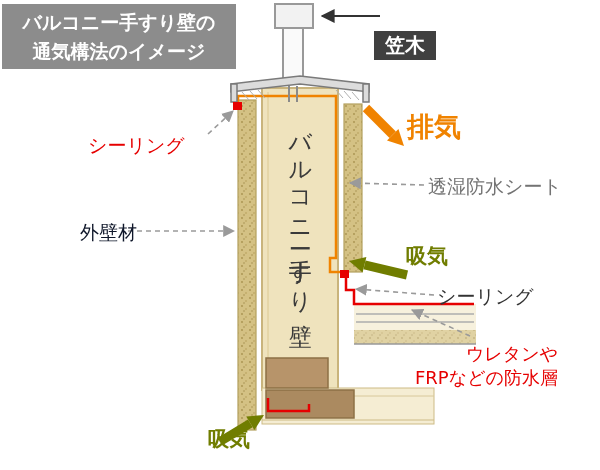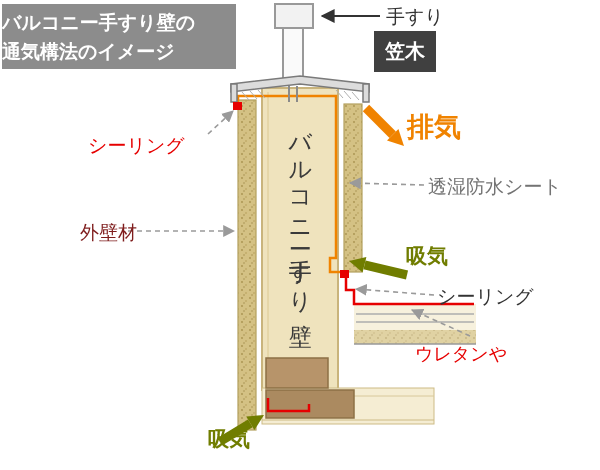--- a/index.html
+++ b/index.html
@@ -9,32 +9,32 @@
     background:#ffffff;position:relative;overflow:hidden;
   }
   #stage{position:absolute;left:0;top:0;width:600px;height:470px;}
   #stage svg{position:absolute;left:0;top:0;}
 
   .label{position:absolute;white-space:nowrap;line-height:1.25;}
 
   .title-box{
     left:2px;top:4px;width:234px;
     background:var(--title_bg);color:#ffffff;
-    font-weight:bold;font-size:19px;text-align:left;
+    font-weight:bold;font-size:19px;text-align:center;
     padding:4px 0;line-height:1.5;
   }
   .handrail-label{left:386px;top:5px;font-size:19px;color:#333;}
   .coping-label{
     left:374px;top:31px;background:var(--coping_bg);color:#fff;
-    font-weight:bold;font-size:20px;padding:8px 11px;
+    font-weight:bold;font-size:20px;padding:2px 11px;
   }
   .exhaust-label{left:407px;top:110px;color:var(--orange);font-weight:bold;font-size:27px;}
   .sealing-left-label{left:88px;top:134px;color:var(--red);font-size:19px;}
   .sheet-label{left:428px;top:175px;color:#737373;font-size:19px;}
-  .exterior-wall-label{left:80px;top:221px;color:#7f1d1d;font-size:19px;}
+  .exterior-wall-label{left:80px;top:221px;color:#0f172a;font-size:19px;}
   .intake-right-label{left:406px;top:243px;color:var(--olive);font-weight:bold;font-size:21px;}
   .sealing-right-label{left:437px;top:285px;color:#333;font-size:19px;}
   .waterproof-label{left:415px;top:342px;color:var(--red);font-size:18px;line-height:1.35;text-align:right;}
   .intake-bottom-label{left:208px;top:426px;color:var(--olive);font-weight:bold;font-size:21px;}
 
   .wall-vertical-label{
     left:286px;top:116px;height:272px;
     writing-mode:vertical-rl;text-orientation:upright;
     font-size:23px;color:#3a3a3a;letter-spacing:4px;
   }
@@ -145,30 +145,30 @@
       <line class="olive-shaft" x1="221" y1="441" x2="250.3" y2="423.3"></line>
       <polygon class="olive-head" points="264,415 254.4,430.1 246.2,416.5"></polygon>
     </g>
   </svg>
 
   <div class="label title-box">
     <div>バルコニー手すり壁の</div>
     <div>通気構法のイメージ</div>
   </div>
 
-  <div class="label handrail-label">手すり</div>
   <div class="label coping-label">笠木</div>
   <div class="label exhaust-label">排気</div>
   <div class="label sealing-left-label">シーリング</div>
   <div class="label sheet-label">透湿防水シート</div>
   <div class="label exterior-wall-label">外壁材</div>
   <div class="label intake-right-label">吸気</div>
   <div class="label sealing-right-label">シーリング</div>
 
   <div class="label waterproof-label">
     <div>ウレタンや</div>
+    <div>FRPなどの防水層</div>
   </div>
 
   <div class="label intake-bottom-label">吸気</div>
 
   <div class="label wall-vertical-label">バルコニー手すり壁</div>
 
 </div>
 
 </body></html>

